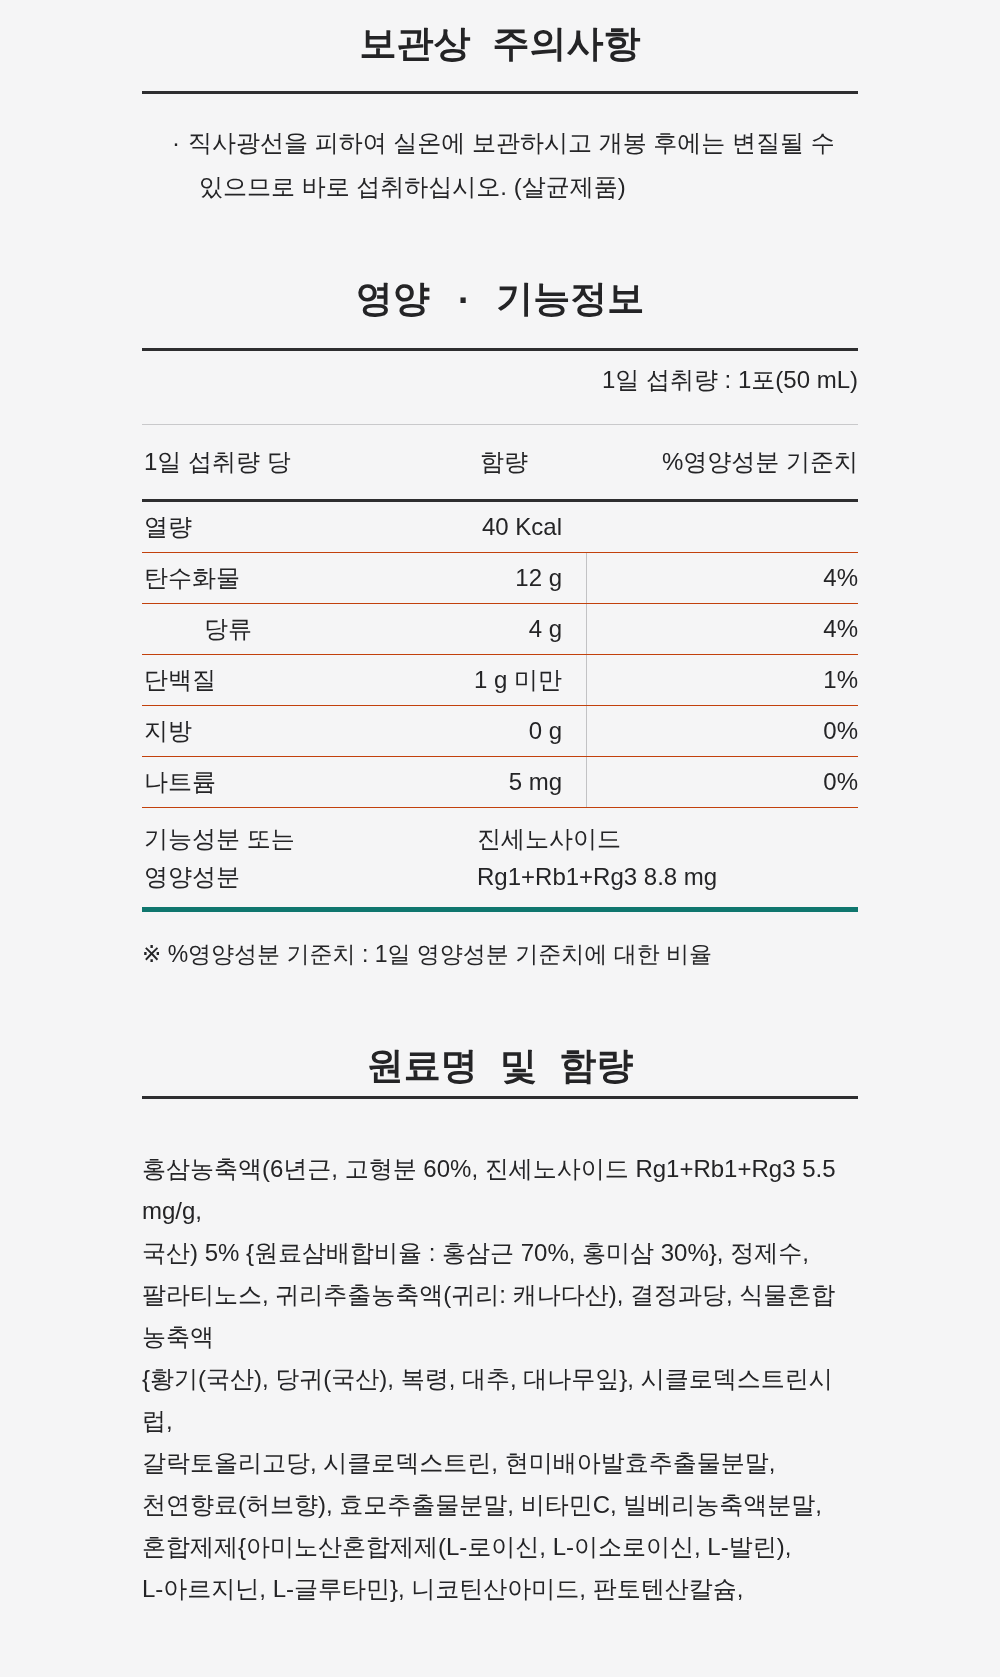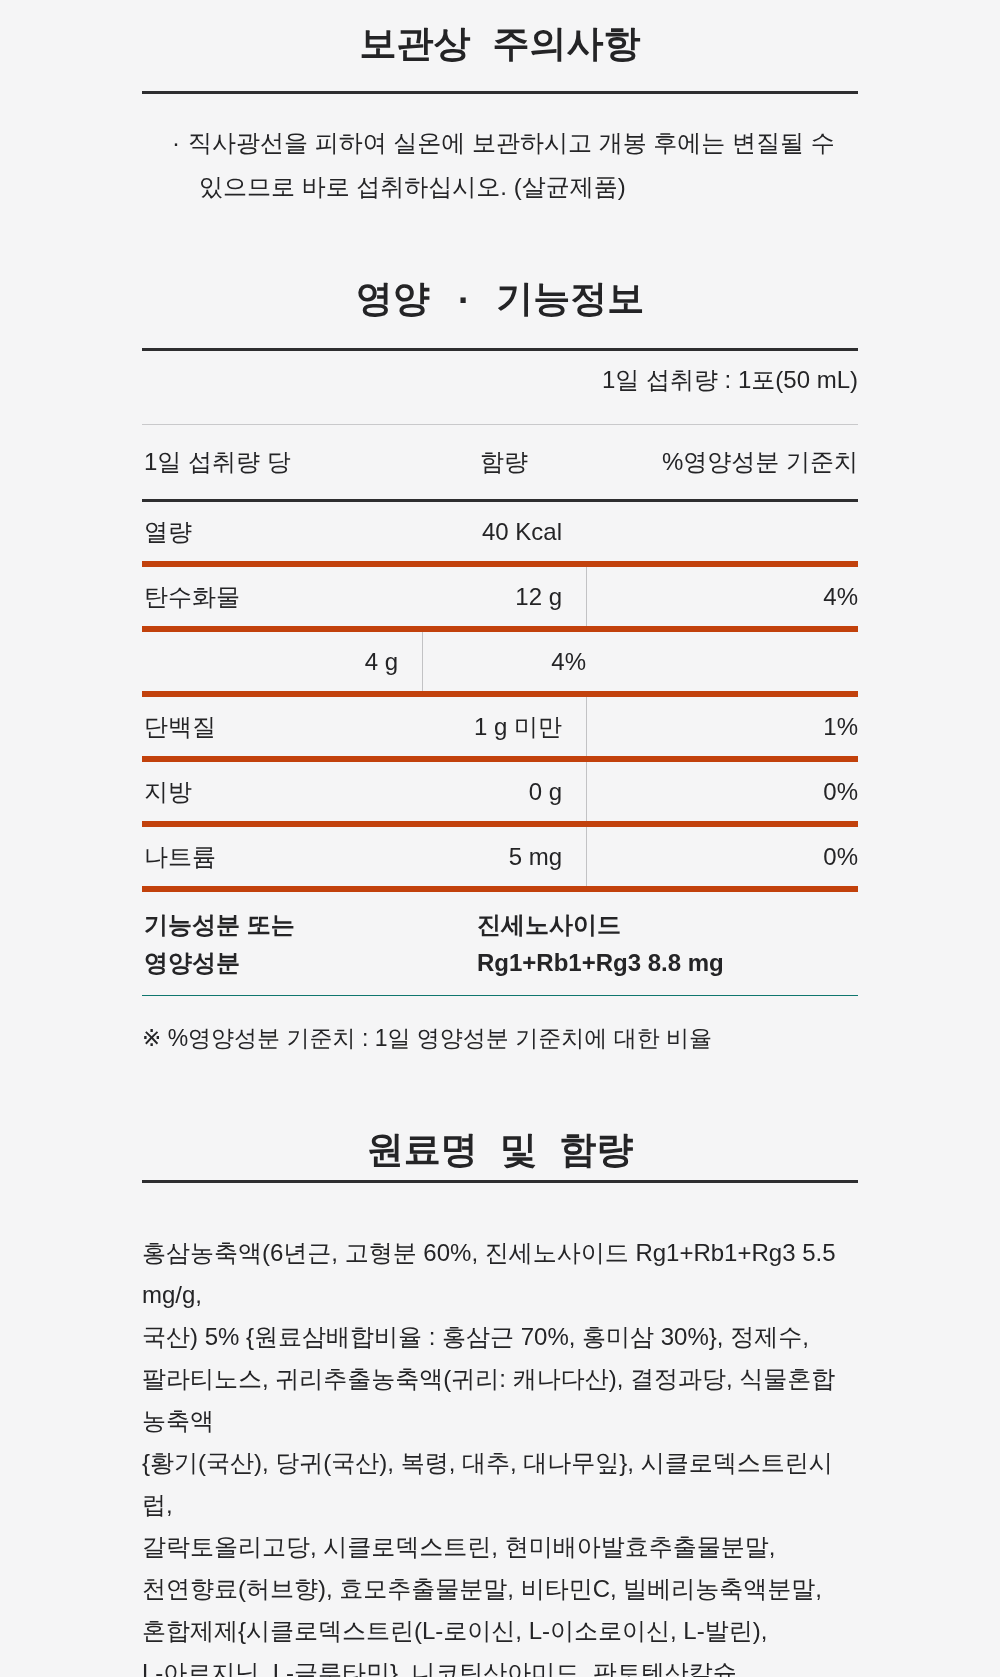--- a/index.html
+++ b/index.html
@@ -63,37 +63,36 @@
     grid-template-columns: 280px 164px 1fr;
     align-items: center;
     box-sizing: border-box;
   }
   .t-head {
     height: 78px;
     border-top: 1px solid #c9c9cb;
     border-bottom: 3px solid #2e2e30;
   }
   .t-body-row {
-    height: 65px;
-    border-bottom: 6px solid #c2410c;
+    height: 51px;
+    border-bottom: 1px solid #c2410c;
   }
   .cell-label { text-align: left; padding-left: 2px; }
   .cell-label.indent { padding-left: 62px; }
   .cell-amount { text-align: right; padding-right: 24px; }
   .cell-amount.head { text-align: center; padding-right: 0; }
   .cell-percent { text-align: center; align-self: stretch; display: flex; align-items: center; justify-content: flex-end; }
   .cell-percent.divided { border-left: 1px solid #c2c2c4; }
   .t-func-row {
     display: grid;
     grid-template-columns: 280px 1fr;
     height: 104px;
-    border-bottom: 1px solid #0f766e;
+    border-bottom: 5px solid #0f766e;
     align-items: center;
     box-sizing: border-box;
-    font-weight: bold;
   }
   .func-label, .func-value { line-height: 38px; }
   .func-label { padding-left: 2px; }
   .func-value { padding-left: 55px; }
   .func-line { display: block; }
   .footnote {
     margin-top: 26px;
     font-size: 23px;
     line-height: 32px;
   }
@@ -139,20 +138,21 @@
         <div class="cell-percent"></div>
       </div>
 
       <div class="t-row t-body-row">
         <div class="cell-label">탄수화물</div>
         <div class="cell-amount">12 g</div>
         <div class="cell-percent divided">4%</div>
       </div>
 
       <div class="t-row t-body-row">
+        <div class="cell-label indent">당류</div>
         <div class="cell-amount">4 g</div>
         <div class="cell-percent divided">4%</div>
       </div>
 
       <div class="t-row t-body-row">
         <div class="cell-label">단백질</div>
         <div class="cell-amount">1 g 미만</div>
         <div class="cell-percent divided">1%</div>
       </div>
 
@@ -186,19 +186,19 @@
   <section>
     <h2 class="section-title ingredients-title">원료명 및 함량</h2>
     <div class="rule-dark hr3"></div>
     <p class="ingredients-text">
       <span class="ing-line">홍삼농축액(6년근, 고형분 60%, 진세노사이드 Rg1+Rb1+Rg3 5.5 mg/g,</span>
       <span class="ing-line">국산) 5% {원료삼배합비율 : 홍삼근 70%, 홍미삼 30%}, 정제수,</span>
       <span class="ing-line">팔라티노스, 귀리추출농축액(귀리: 캐나다산), 결정과당, 식물혼합농축액</span>
       <span class="ing-line">{황기(국산), 당귀(국산), 복령, 대추, 대나무잎}, 시클로덱스트린시럽,</span>
       <span class="ing-line">갈락토올리고당, 시클로덱스트린, 현미배아발효추출물분말,</span>
       <span class="ing-line">천연향료(허브향), 효모추출물분말, 비타민C, 빌베리농축액분말,</span>
-      <span class="ing-line">혼합제제{시클로덱스트린(L-로이신, L-이소로이신, L-발린),</span>
+      <span class="ing-line">혼합제제{아미노산혼합제제(L-로이신, L-이소로이신, L-발린),</span>
       <span class="ing-line">L-아르지닌, L-글루타민}, 니코틴산아미드, 판토텐산칼슘,</span>
 
     </p>
   </section>
 
 </div>
 
 </body></html>

